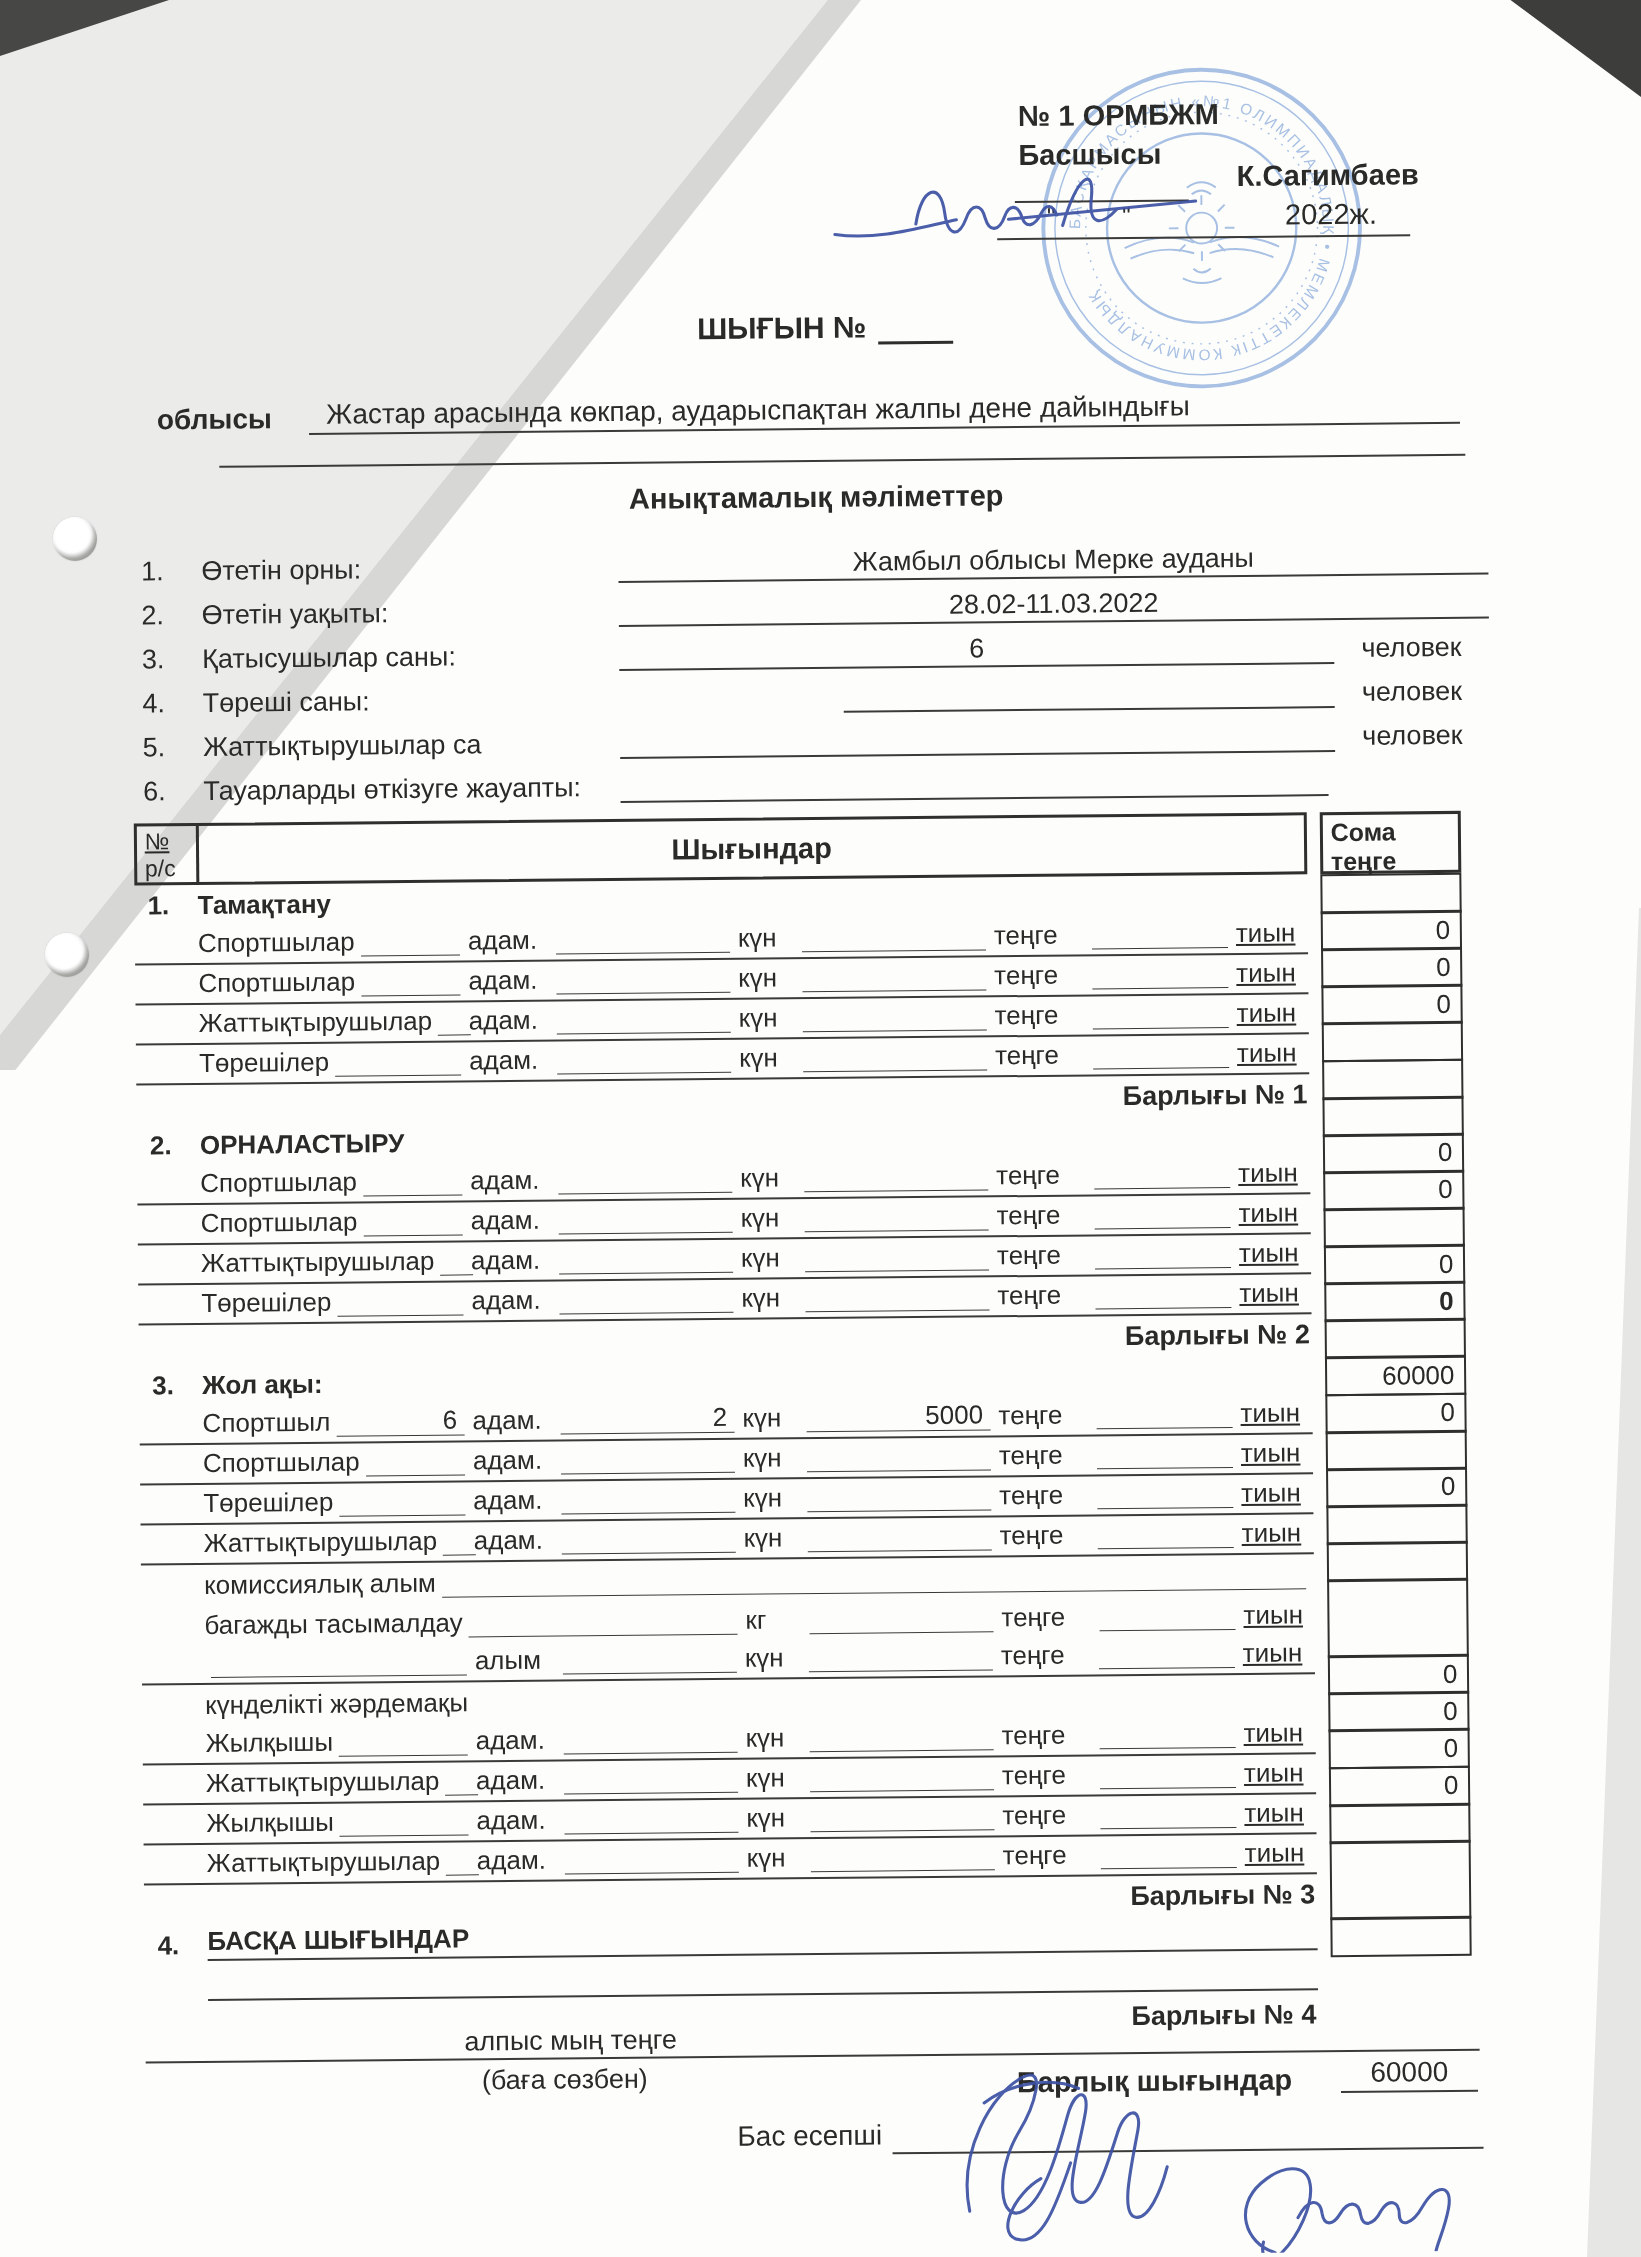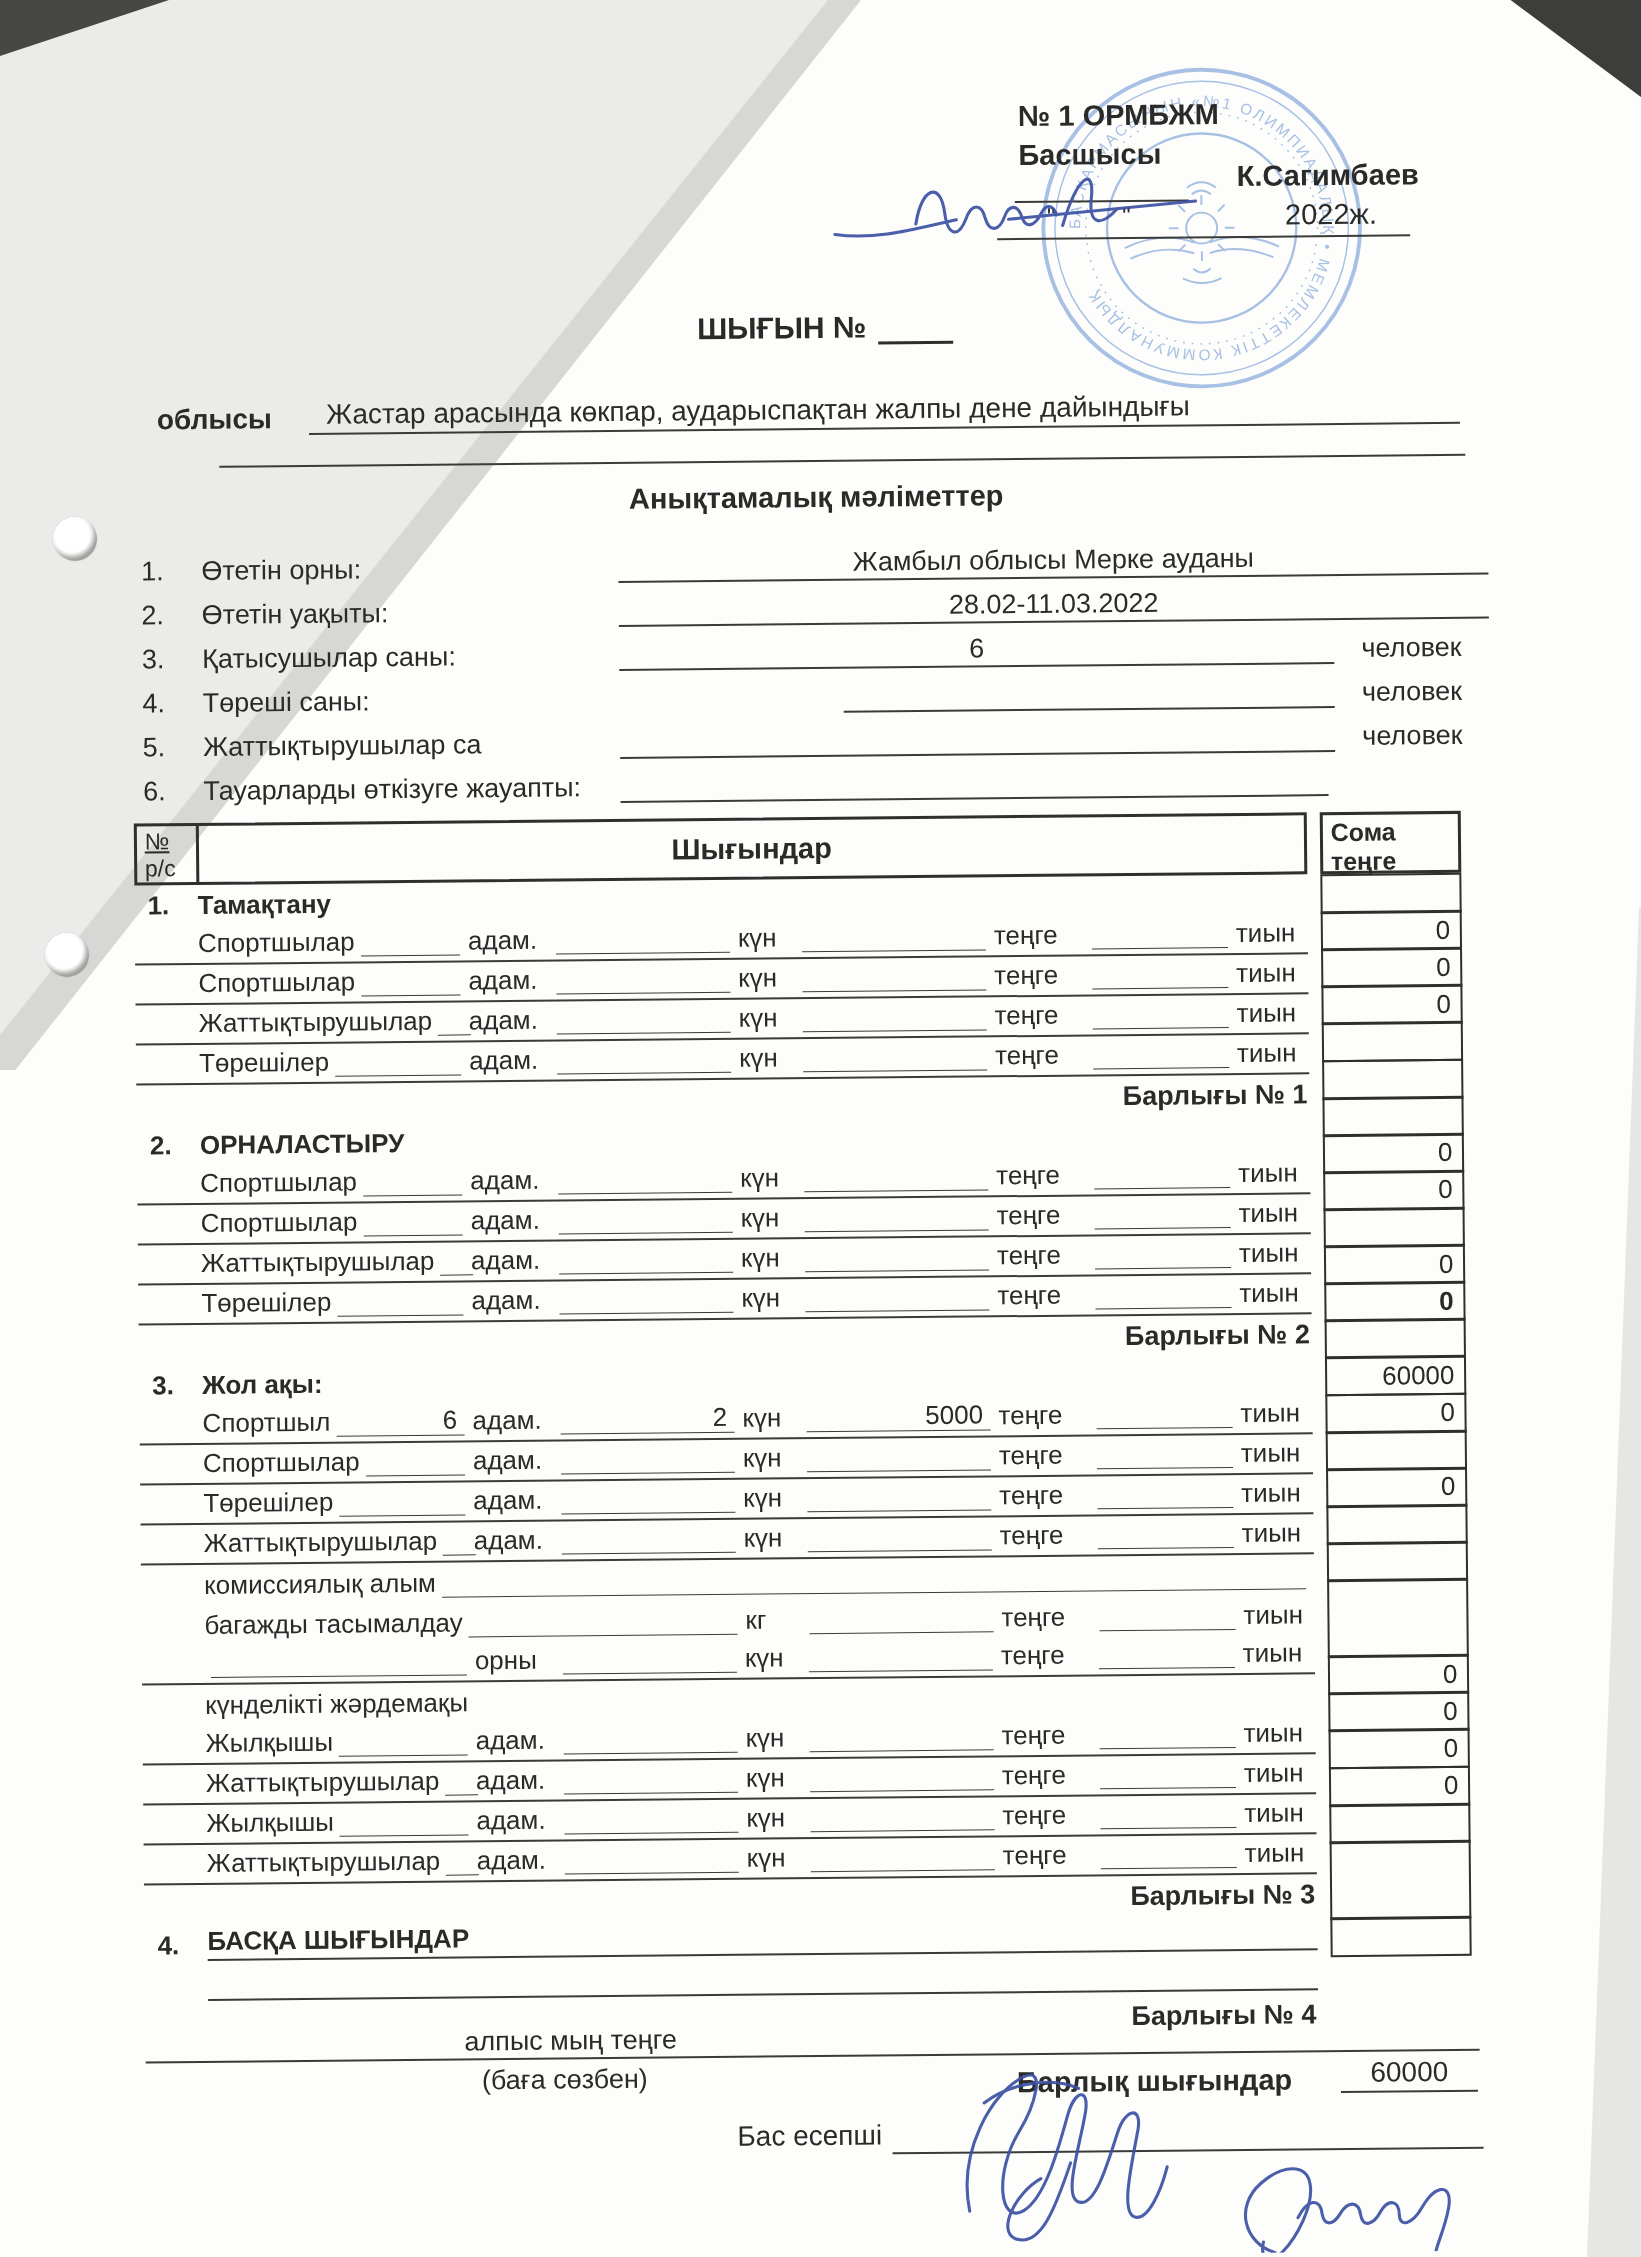--- a/index.html
+++ b/index.html
@@ -68,21 +68,21 @@
   .seg{display:flex;align-items:flex-end;box-sizing:border-box;}
   .seg1{width:270px;}
   .seg2{width:188px;}
   .seg3{width:198px;}
   .seg4{width:150px;}
   .segb1{width:541px;}
   .lbl{white-space:nowrap;}
   .ufill{flex:1;border-bottom:1.9px solid #3a3a38;margin:0 7.7px 1px 5.8px;min-width:25px;
          text-align:right;padding:0 7.7px 1px 0;line-height:1.05;white-space:nowrap;}
   .unit{white-space:nowrap;box-sizing:border-box;}
-  .u1{width:82px;}.u2{width:58px;}.u3{width:92px;}.u4{width:68px;}
+  .u1{width:82px;}.u2{width:58px;}.u3{width:92px;}.u4{width:68px;text-decoration:underline;}
   .widewrap{flex:1;display:flex;align-items:flex-end;}
   .swrap{flex:1;display:flex;align-items:flex-end;border-bottom:2.9px solid #3a3a38;padding-bottom:1.9px;}
   
   .tamount{left:1321px;top:817px;width:141px;}
   .ahead{height:62px;border:3.9px solid #2f2f2d;box-sizing:border-box;font-size:25px;font-weight:bold;
          line-height:1.15;padding:2.9px 0 0 7.7px;}
   .abox{border:2.9px solid #2f2f2d;box-sizing:border-box;margin-top:-2.9px;display:flex;align-items:center;
         justify-content:flex-end;padding-right:9.7px;font-size:26px;}
   .abox:first-of-type{margin-top:0;}
   .abox.boldamt{font-weight:bold;}
@@ -464,21 +464,21 @@
             <span class="seg seg4">
               <span class="ufill"></span>
             </span>
             <span class="unit u4">тиын</span>
           </div>
           <div class="trow line">
             <span class="seg seg1">
               <span class="lbl"></span>
               <span class="ufill"></span>
             </span>
-            <span class="unit u1">орны</span>
+            <span class="unit u1">алым</span>
             <span class="seg seg2">
               <span class="ufill"></span>
             </span>
             <span class="unit u2">күн</span>
             <span class="seg seg3">
               <span class="ufill"></span>
             </span>
             <span class="unit u3">теңге</span>
             <span class="seg seg4">
               <span class="ufill"></span>

